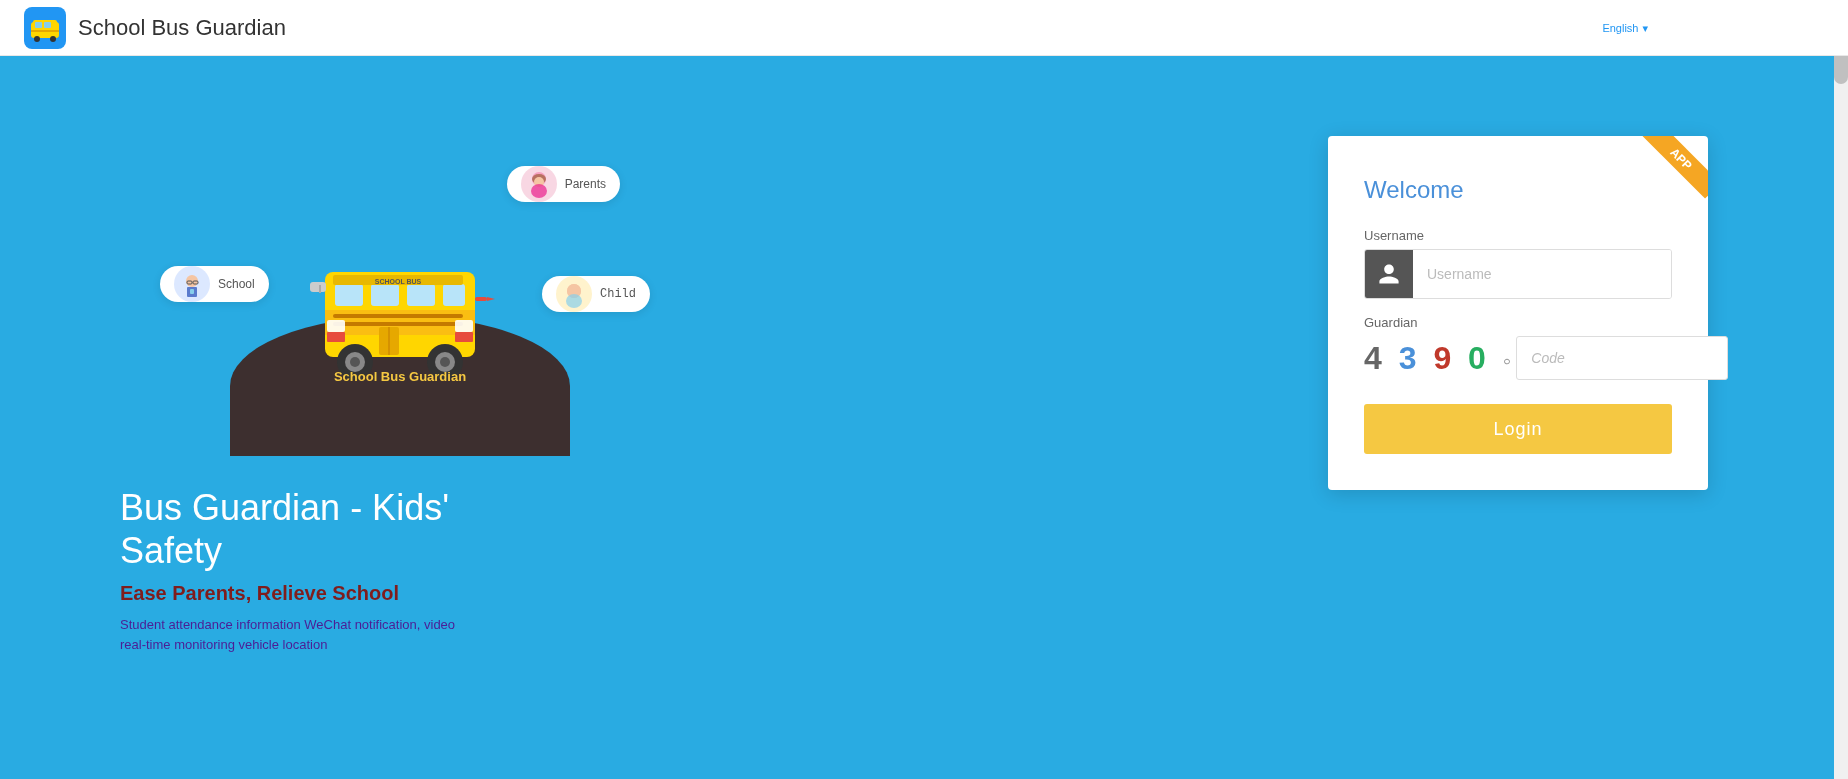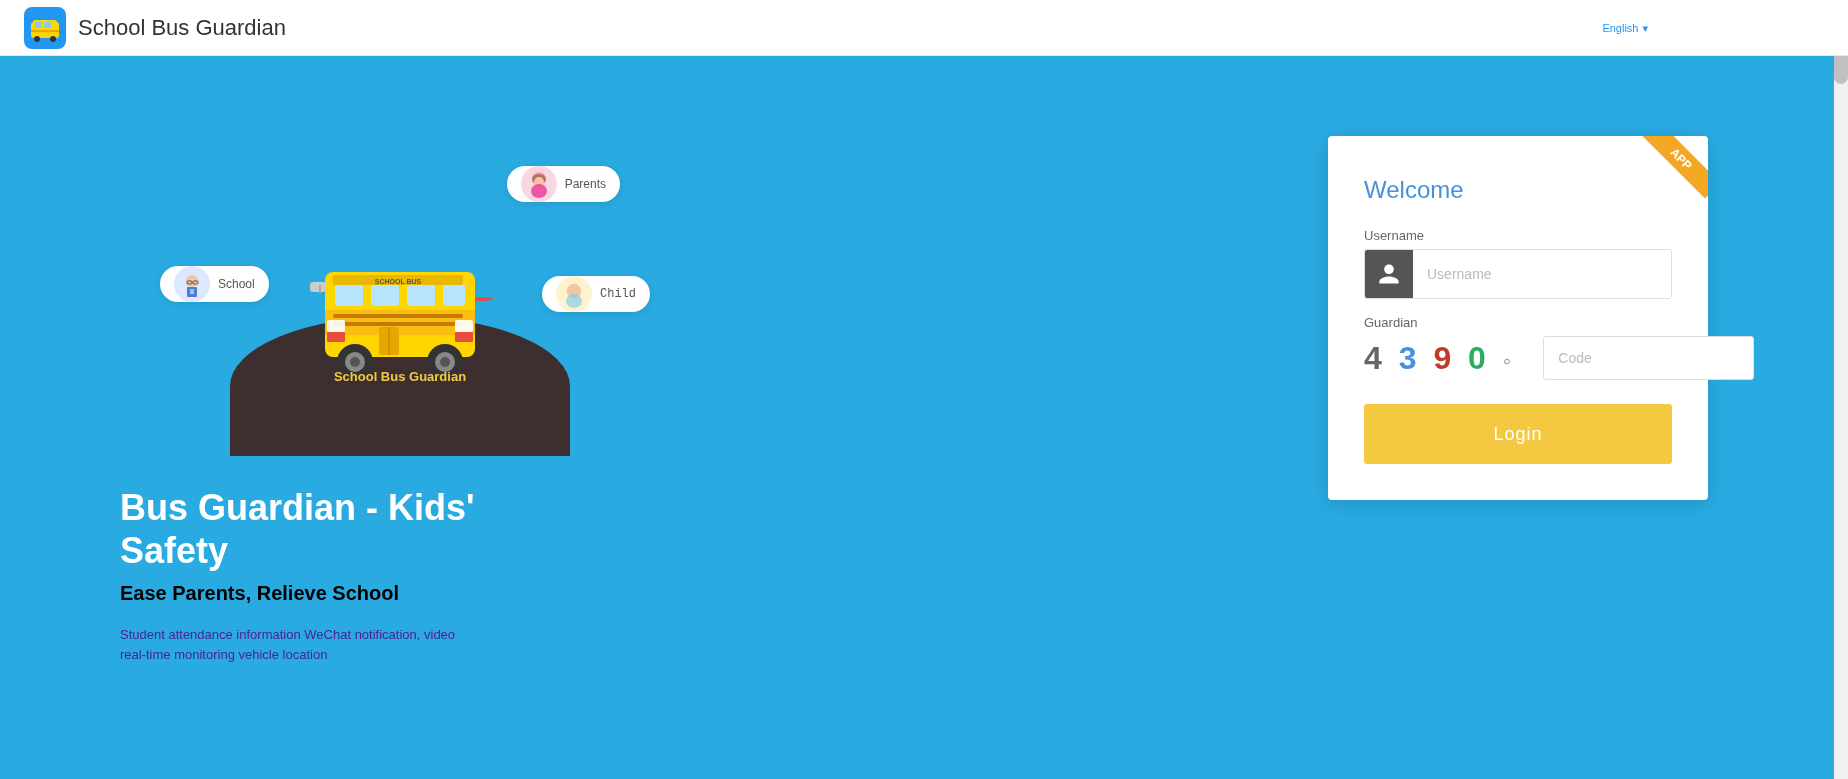--- a/index.html
+++ b/index.html
@@ -137,30 +137,30 @@
       color: #f5c842;
       font-size: 13px;
       font-weight: 600;
       white-space: nowrap;
       z-index: 5;
     }
 
     
     .hero-title {
       font-size: 36px;
-      font-weight: 700;
+      font-weight: 400;
       color: #fff;
       line-height: 1.2;
       margin-bottom: 10px;
     }
     .hero-subtitle {
       font-size: 20px;
       font-weight: 700;
-      color: #000000;
-      margin-bottom: 20px;
+      color: #7f1d1d;
+      margin-bottom: 10px;
     }
     .hero-desc {
       font-size: 13px;
       color: #4c1d95;
       max-width: 340px;
       line-height: 1.5;
     }
 
     
     .login-card {
@@ -246,21 +246,21 @@
       color: #999;
     }
     .input-group input::placeholder {
       color: #bbb;
     }
 
     
     .captcha-row {
       display: flex;
       align-items: center;
-      gap: 28px;
+      gap: 1px;
       margin-bottom: 24px;
     }
     .captcha-display {
       font-size: 32px;
       font-weight: 700;
       letter-spacing: 4px;
       flex-shrink: 0;
     }
     .captcha-4 { color: #666; }
     .captcha-3 { color: #4a90d9; }
@@ -269,29 +269,30 @@
     .captcha-dot { color: #999; font-size: 24px; }
 
     .captcha-input {
       flex: 1;
       height: 44px;
       border: 1px solid #ddd;
       border-radius: 3px;
       padding: 0 14px;
       font-size: 14px;
       outline: none;
+      font-style: italic;
     }
     .captcha-input::placeholder {
       color: #bbb;
     }
 
     
     .login-btn {
       width: 100%;
-      height: 60px;
+      height: 50px;
       background: #f5c842;
       border: none;
       border-radius: 3px;
       color: #fff;
       font-size: 18px;
       font-weight: 500;
       cursor: pointer;
       letter-spacing: 1px;
     }
 

